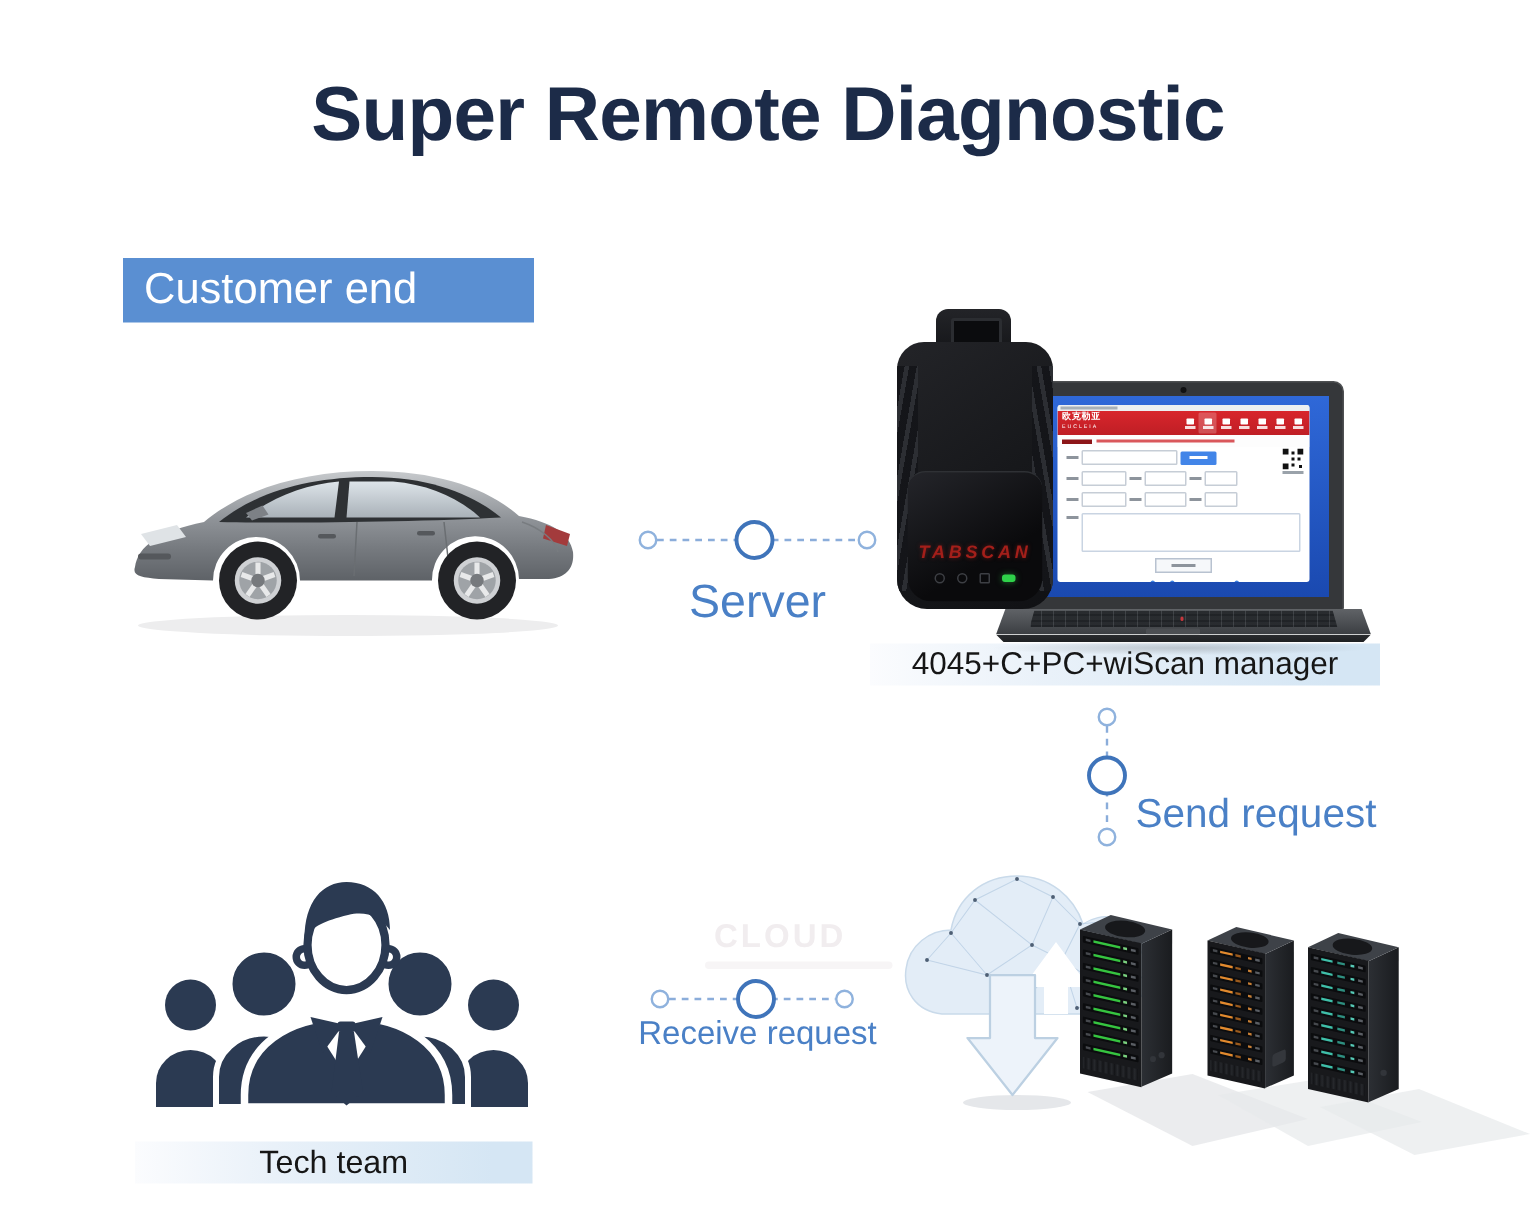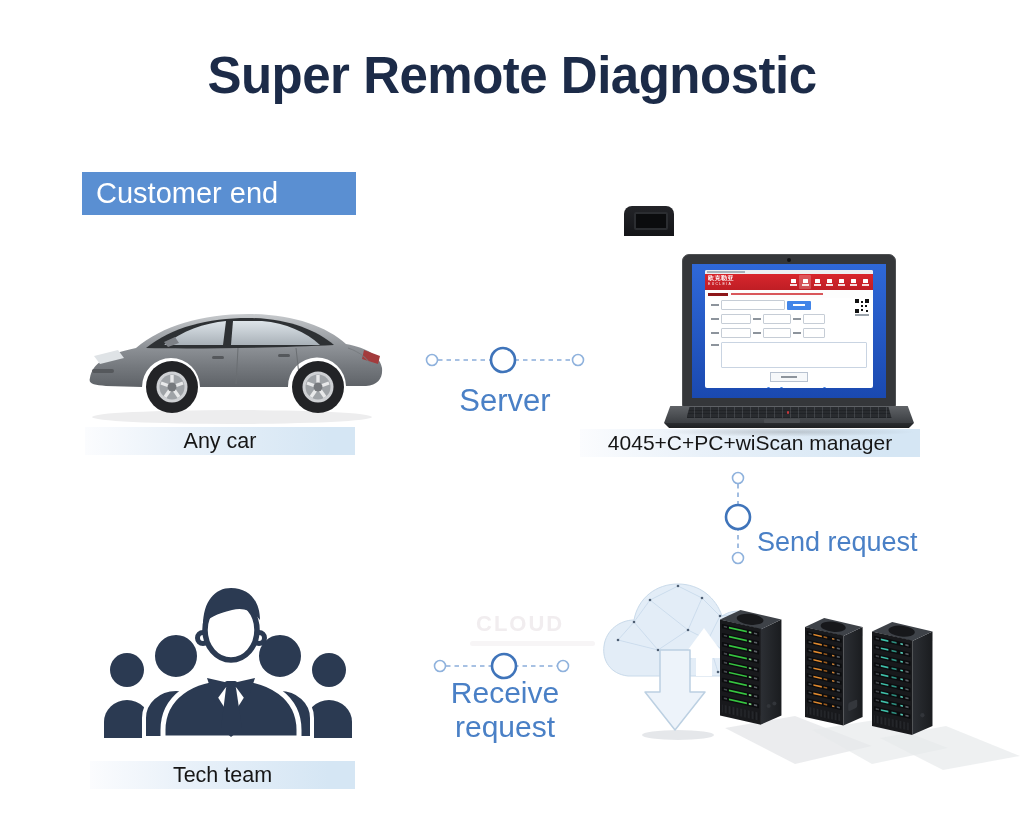--- a/index.html
+++ b/index.html
@@ -16,21 +16,21 @@
     background:linear-gradient(90deg,#fbfcfe 0%,#e9f1f9 35%,#d5e6f4 90%);
     font-size:21.5px;color:#161616;}
   .band-car{left:85px;top:427px;width:270px;}
   .band-pc{left:580px;top:429px;width:340px;font-size:21px;}
   .band-team{left:90px;top:761px;width:265px;}
   .band-server{left:650px;top:761px;width:265px;}
 
   .conn-label{position:absolute;color:#4a80c6;}
   .lbl-connect{left:425px;top:383px;width:160px;text-align:center;font-size:31px;}
   .lbl-send{left:757px;top:527px;font-size:27px;}
-  .lbl-receive{left:405px;top:676px;width:200px;text-align:center;font-size:30px;}
+  .lbl-receive{left:405px;top:676px;width:200px;text-align:center;font-size:22px;}
 
   .abs{position:absolute;}
 
   .watermark{position:absolute;left:476px;top:611px;font-size:22px;font-weight:bold;
     letter-spacing:2px;color:#f1edef;}
   .smudge{position:absolute;left:470px;top:641px;width:125px;height:5px;background:#f7f5f6;border-radius:3px;}
 
   
   .device{position:absolute;left:596px;top:206px;width:108px;height:200px;z-index:5;}
   .dev-plug{position:absolute;left:28px;top:0;width:50px;height:30px;
@@ -163,35 +163,45 @@
         <line x1="238" y1="97" x2="238" y2="85"></line>
           <line x1="238" y1="97" x2="249" y2="93"></line>
         <line x1="238" y1="97" x2="245" y2="107"></line>
           <line x1="238" y1="97" x2="231" y2="107"></line>
         <line x1="238" y1="97" x2="227" y2="93"></line>
       </g>
       <circle cx="238" cy="97" r="4.5" fill="#76797d"></circle>
     </g>
   </svg>
 
-  <div class="band band-car">
-    <span>Any car</span>
-  </div>
 
   <svg class="abs" style="left:425px;top:345px;" width="160" height="30" viewBox="0 0 160 30">
     <line x1="13" y1="15" x2="147" y2="15" stroke="#8badda" stroke-width="1.6" stroke-dasharray="4.5,4"></line>
     <circle cx="7" cy="15" r="5.5" fill="#fff" stroke="#8fb2dd" stroke-width="1.6"></circle>
     <circle cx="78" cy="15" r="12" fill="#fff" stroke="#3f74ba" stroke-width="2.6"></circle>
     <circle cx="153" cy="15" r="5.5" fill="#fff" stroke="#8fb2dd" stroke-width="1.6"></circle>
   </svg>
   <div class="conn-label lbl-connect">Server</div>
 
   <div class="device">
     <div class="dev-plug">
       <div class="dev-plug-inner"></div>
+    </div>
+    <div class="dev-body">
+      <div class="dev-rib l"></div>
+      <div class="dev-rib r"></div>
+      <div class="dev-panel">
+        <div class="dev-brand">TABSCAN</div>
+        <div class="dev-status">
+          <span class="st-dot"></span>
+          <span class="st-dot"></span>
+          <span class="st-sq"></span>
+          <span class="st-led"></span>
+        </div>
+      </div>
     </div>
   </div>
 
   <div class="laptop">
     <div class="lt-screen">
       <div class="lt-cam"></div>
       <div class="lt-display">
         <div class="app">
           <div class="app-title">
               <div class="tbar"></div>

